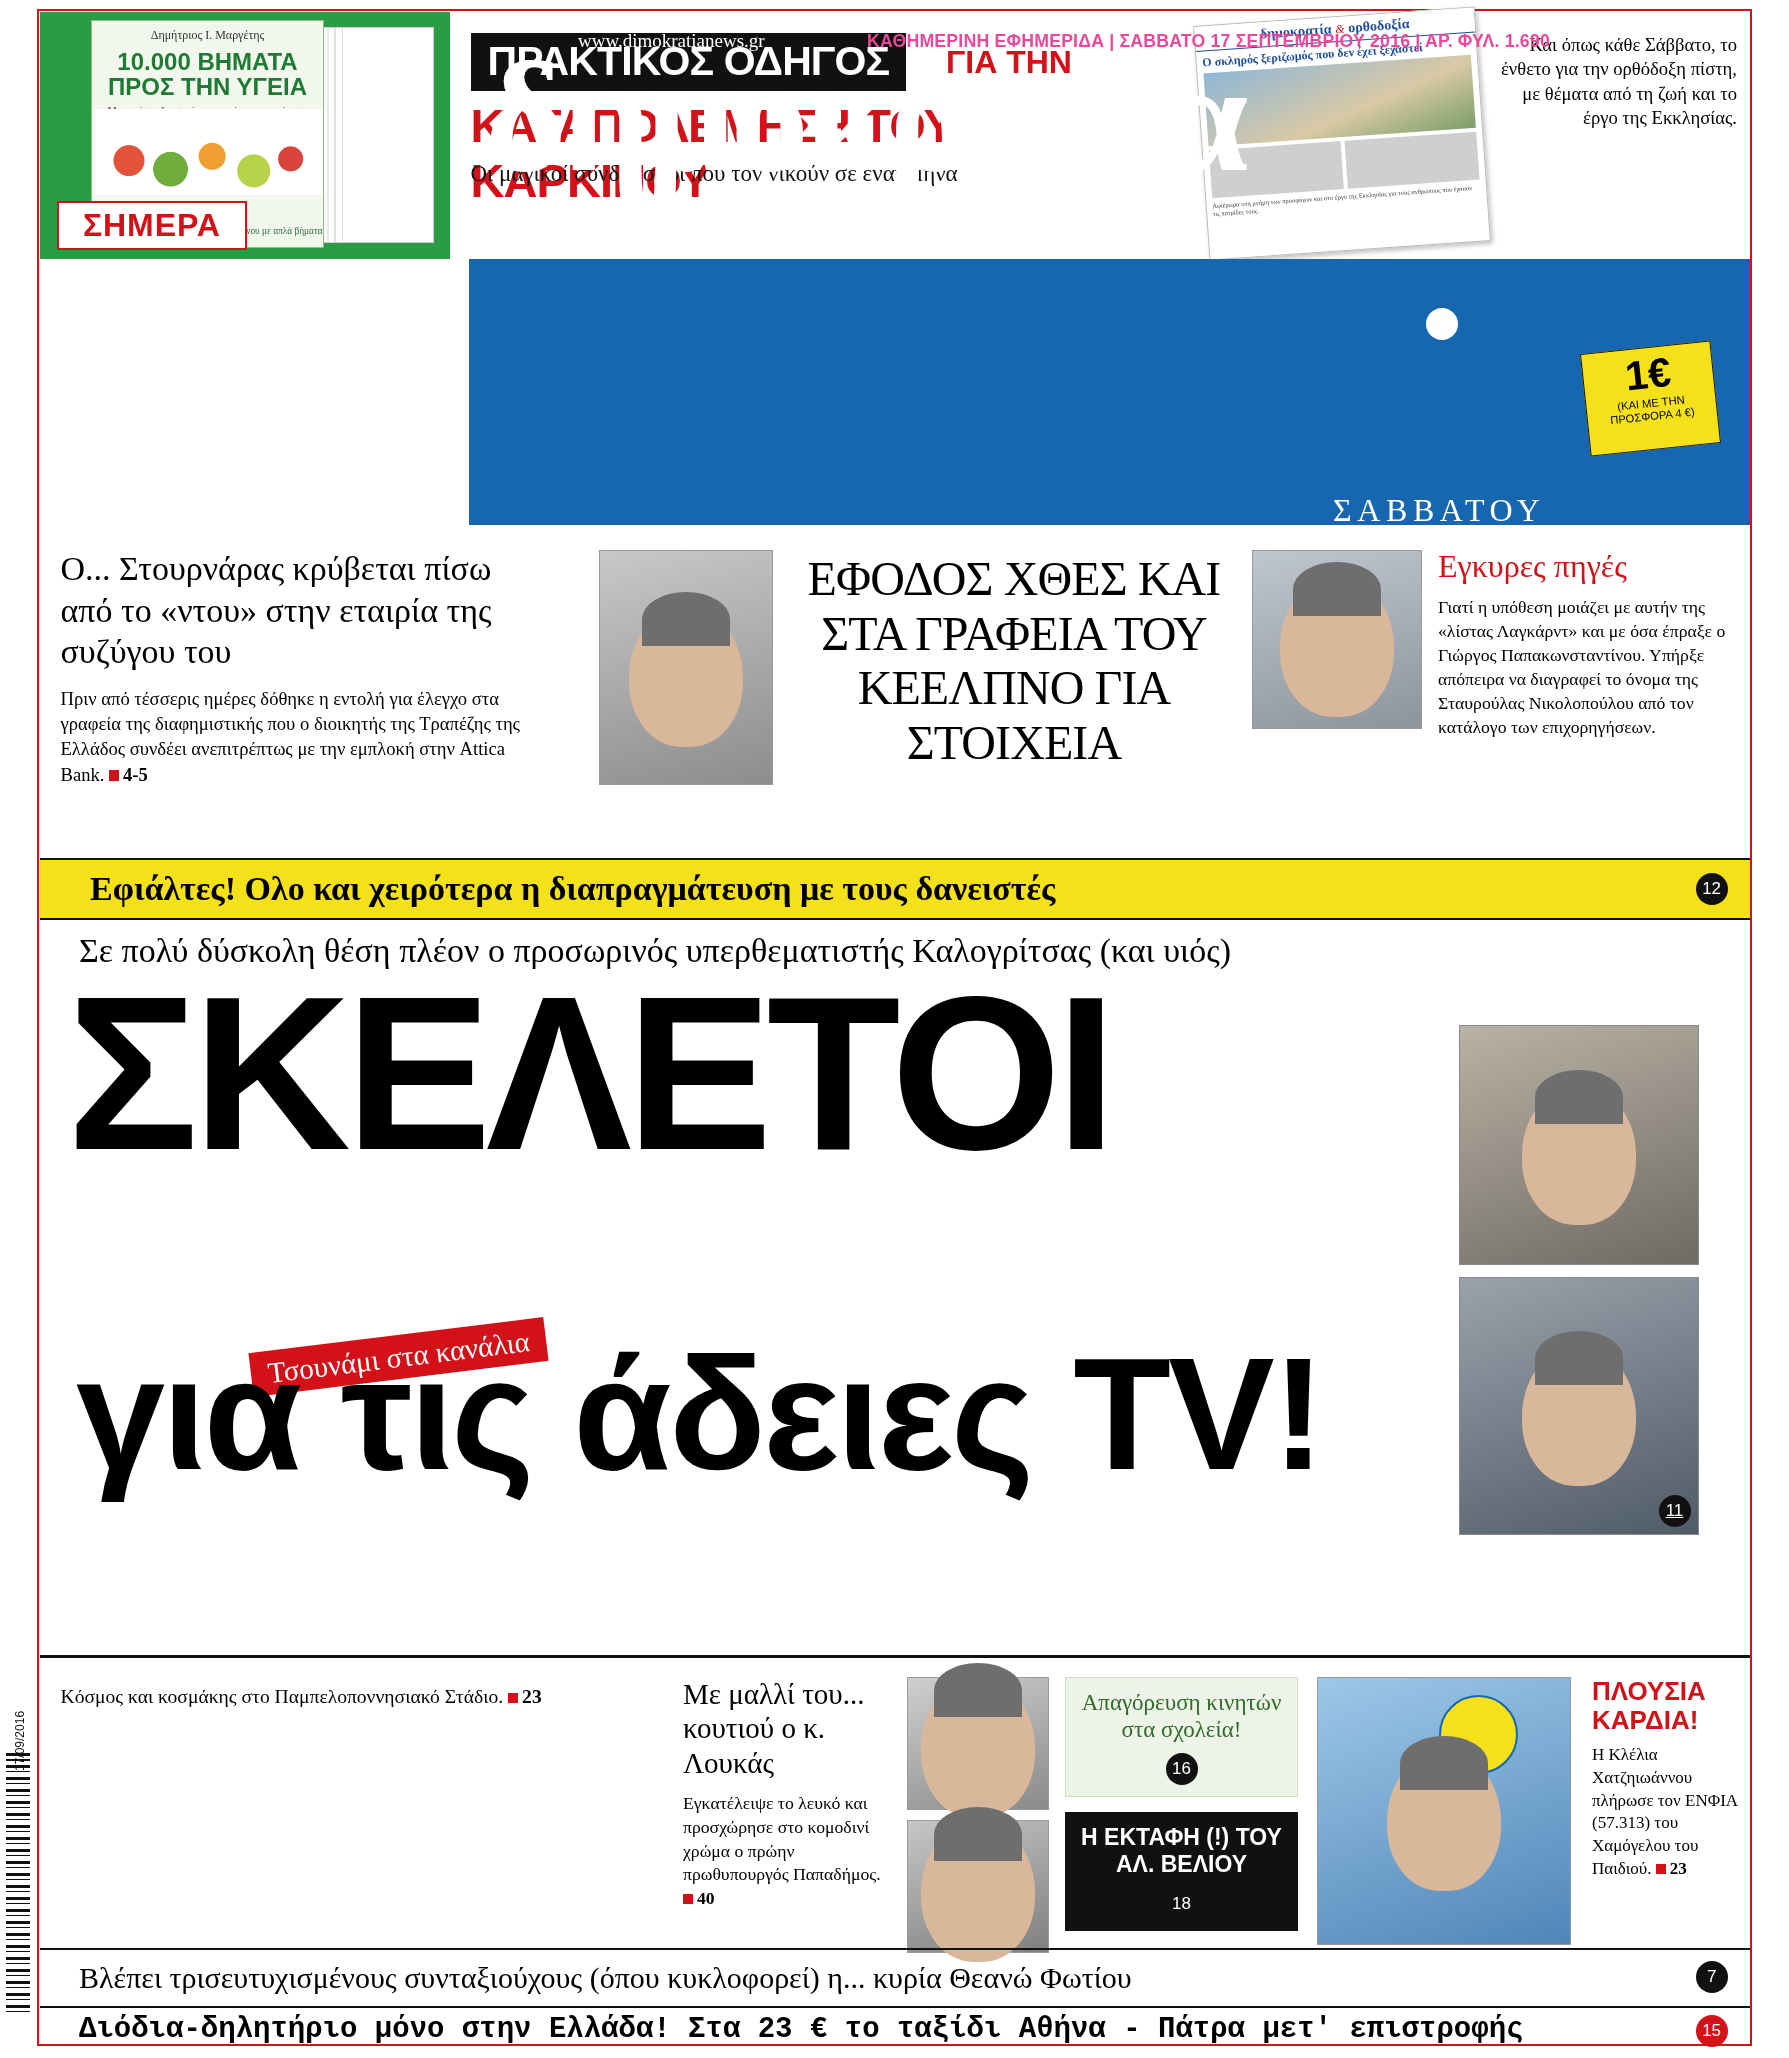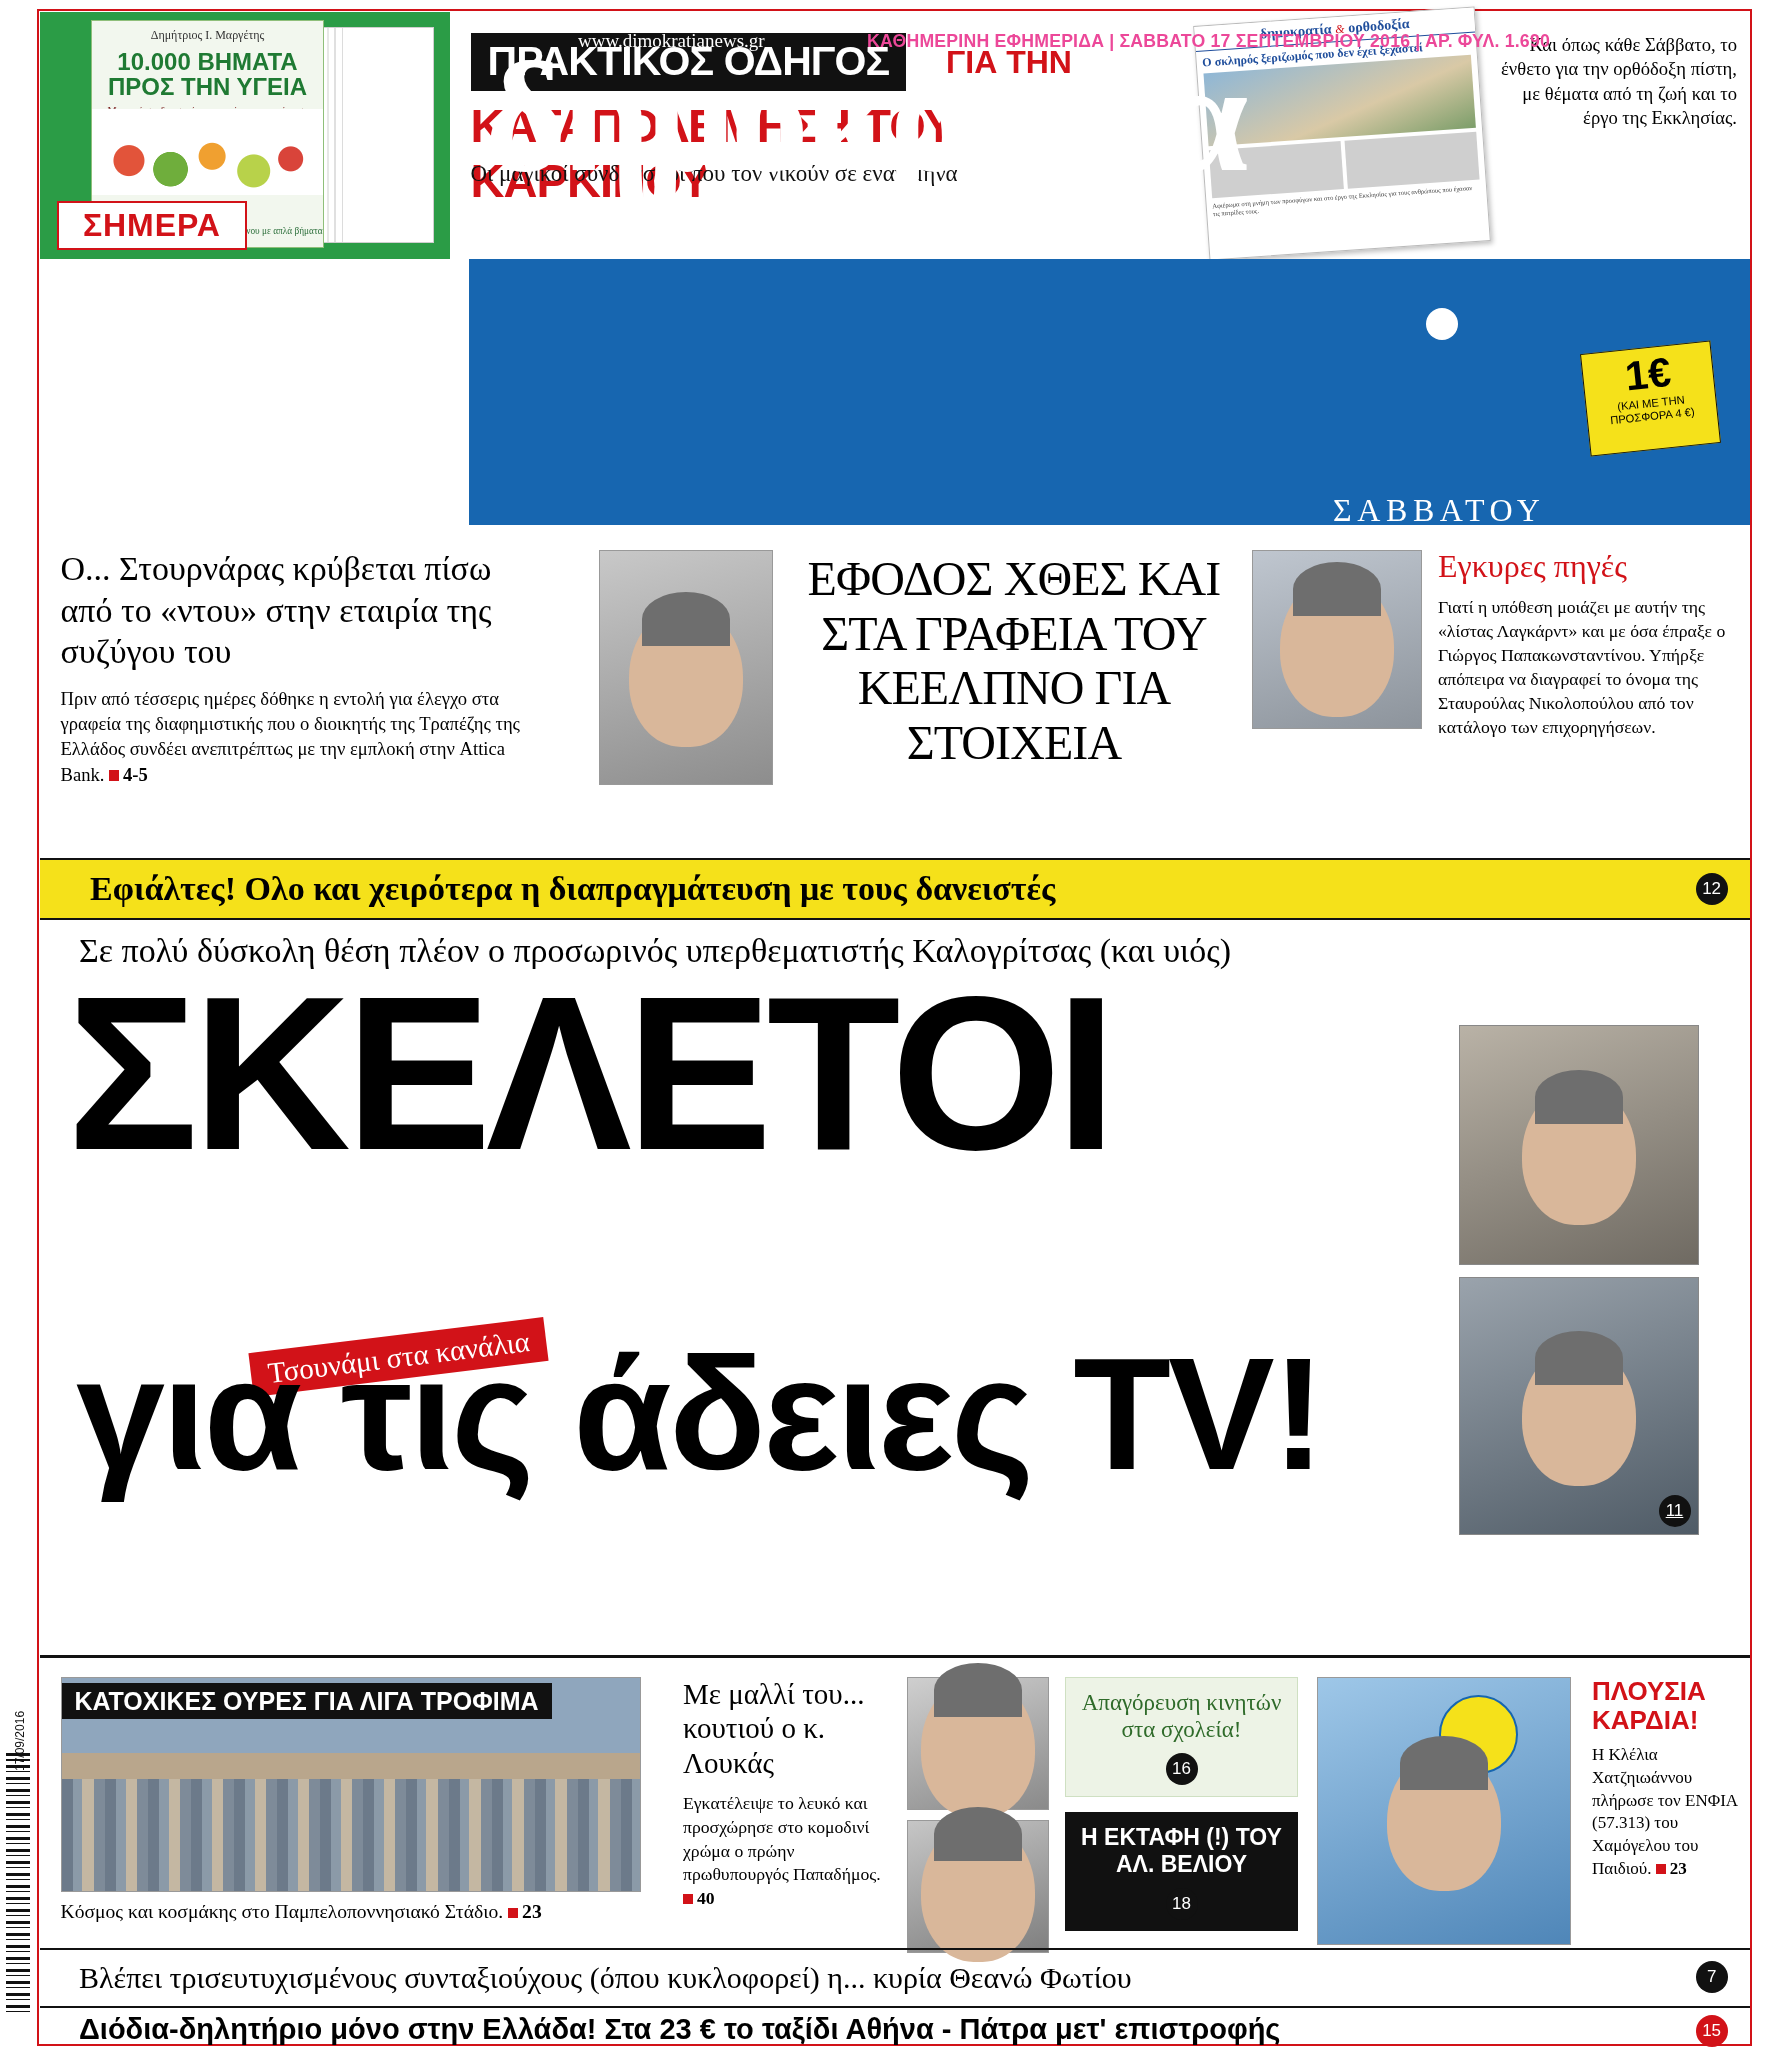--- a/index.html
+++ b/index.html
@@ -113,21 +113,21 @@
   .b3 .blackbox h4{margin:0;color:#fff;font-size:23px;line-height:1.2;font-family:"Liberation Sans",sans-serif;}
   .b4{position:absolute;left:1277px;top:7.5px;width:252px;height:266px;border:0.9px solid #999;background:linear-gradient(160deg,#9ec7e8,#4f86b8);overflow:hidden;}
   .b4 .smile{position:absolute;left:121px;top:17px;width:75px;height:75px;border-radius:50%;background:#f5e11a;border:2.8px solid #1766b0;}
   .b5{position:absolute;left:1552px;top:7.5px;width:154px;}
   .b5 h4{margin:0;color:#d21218;font-size:26px;line-height:1.12;font-family:"Liberation Sans",sans-serif;}
   .b5 p{margin:9.3px 0 0 0;font-size:17px;line-height:1.34;}
 
   .bluebar{position:absolute;left:40px;top:1948px;width:1710px;height:56px;display:flex;align-items:center;border-top:2.8px solid #111;border-bottom:2.8px solid #111;}
   .bluebar span{font-size:30px;font-family:"Liberation Serif",serif;margin-left:39px;}
   .bottombar{position:absolute;left:40px;top:2004px;width:1710px;height:51px;display:flex;align-items:center;}
-  .bottombar span{font-size:29px;font-family:Liberation Sans, sans-serif;font-weight:bold;margin-left:39px;}
+  .bottombar span{font-size:29px;font-family:Liberation Mono, monospace;font-weight:bold;margin-left:39px;}
   .cn-r{position:absolute;right:22.4px;top:11.2px;}
   .barcode{position:absolute;left:5.6px;top:1753px;width:24px;height:261px;background:repeating-linear-gradient(180deg,#111 0 2.8px,#fff 2.8px 5.6px,#111 5.6px 7.5px,#fff 7.5px 12px);}
   .bcdate{position:absolute;left:13px;top:1771px;transform:rotate(-90deg);transform-origin:left top;font-size:12px;font-family:"Liberation Sans",sans-serif;color:#111;white-space:nowrap;}
 </style>
 </head>
 <body>
 
 <div class="page">
   <div class="frame"></div>
 
@@ -223,24 +223,20 @@
     </div>
   <div class="mphoto2">
     <div class="face"></div>
     <div class="circnum cn">11</div>
   </div>
 
   <div class="rule" style="top:1655px"></div>
 
   <div class="bot">
     <div class="b1">
-      <div class="ph">
-        <div class="crowd"></div>
-        <div class="cap-band"><span>ΚΑΤΟΧΙΚΕΣ ΟΥΡΕΣ ΓΙΑ ΛΙΓΑ ΤΡΟΦΙΜΑ</span></div>
-      </div>
       <div class="cap">
         <span>Κόσμος και κοσμάκης στο Παμπελοποννησιακό Στάδιο.</span>
         <span class="sq"></span><span class="pg">23</span>
       </div>
     </div>
 
     <div class="b2">
       <h4>Με μαλλί του... κουτιού ο κ. Λουκάς</h4>
       <p>
         <span>Εγκατέλειψε το λευκό και προσχώρησε στο κομοδινί χρώμα ο πρώην πρωθυπουργός Παπαδήμος.</span>

